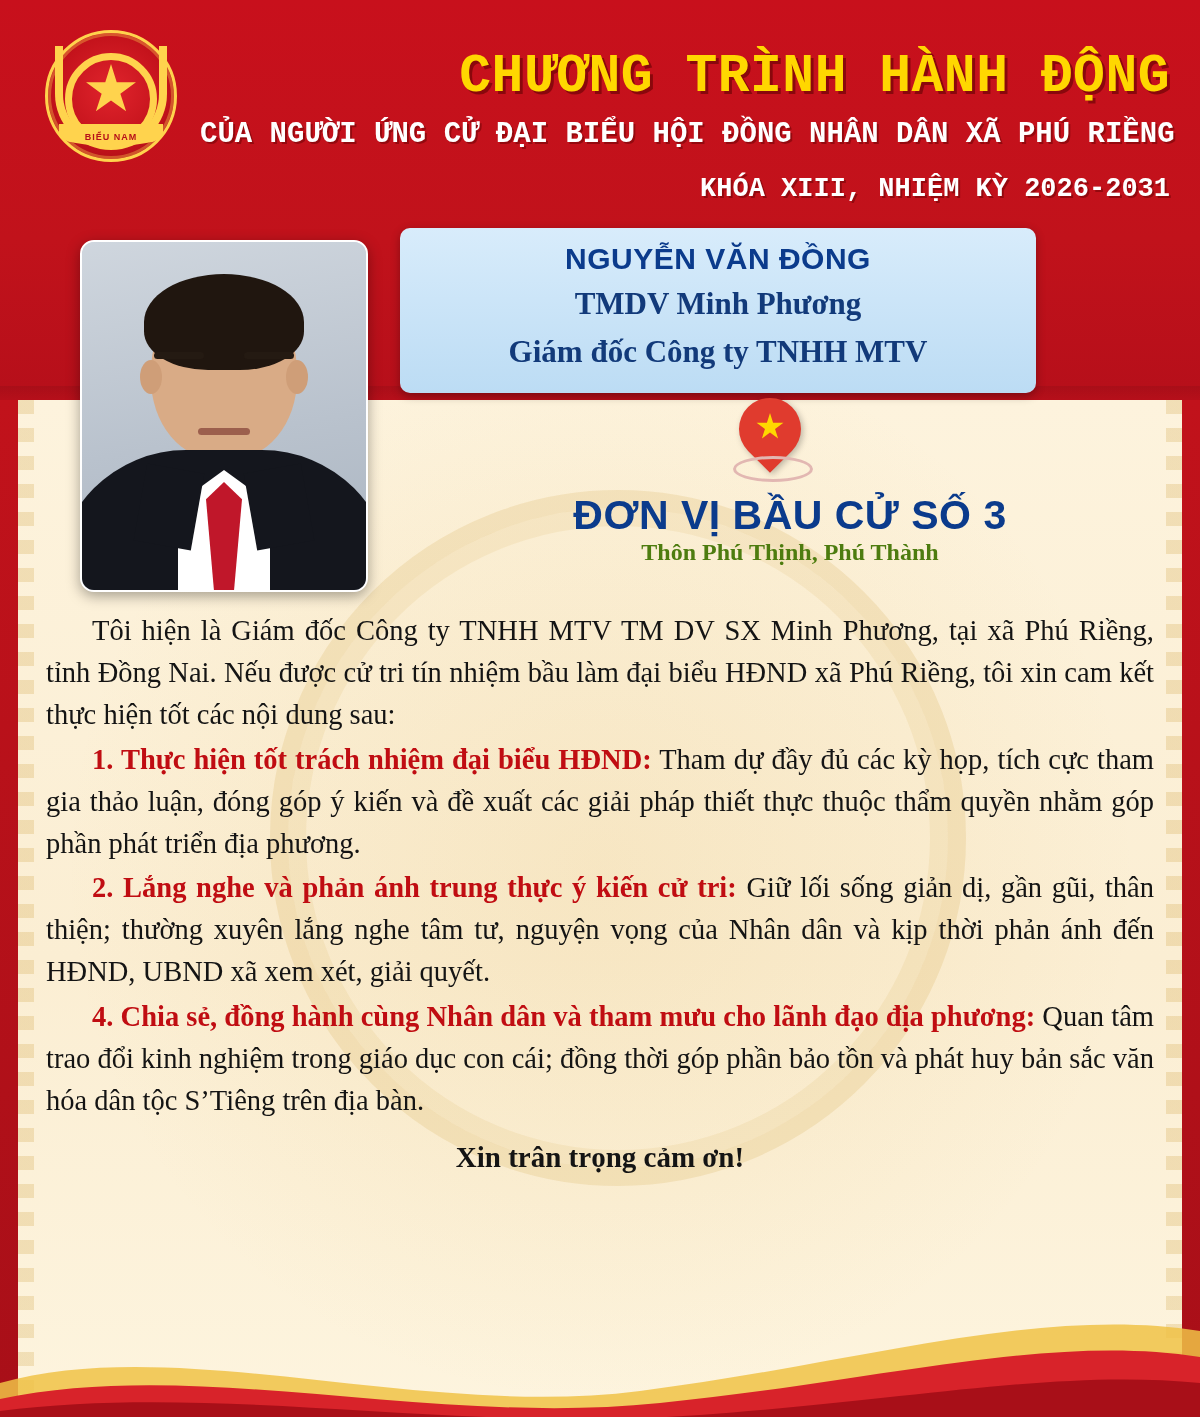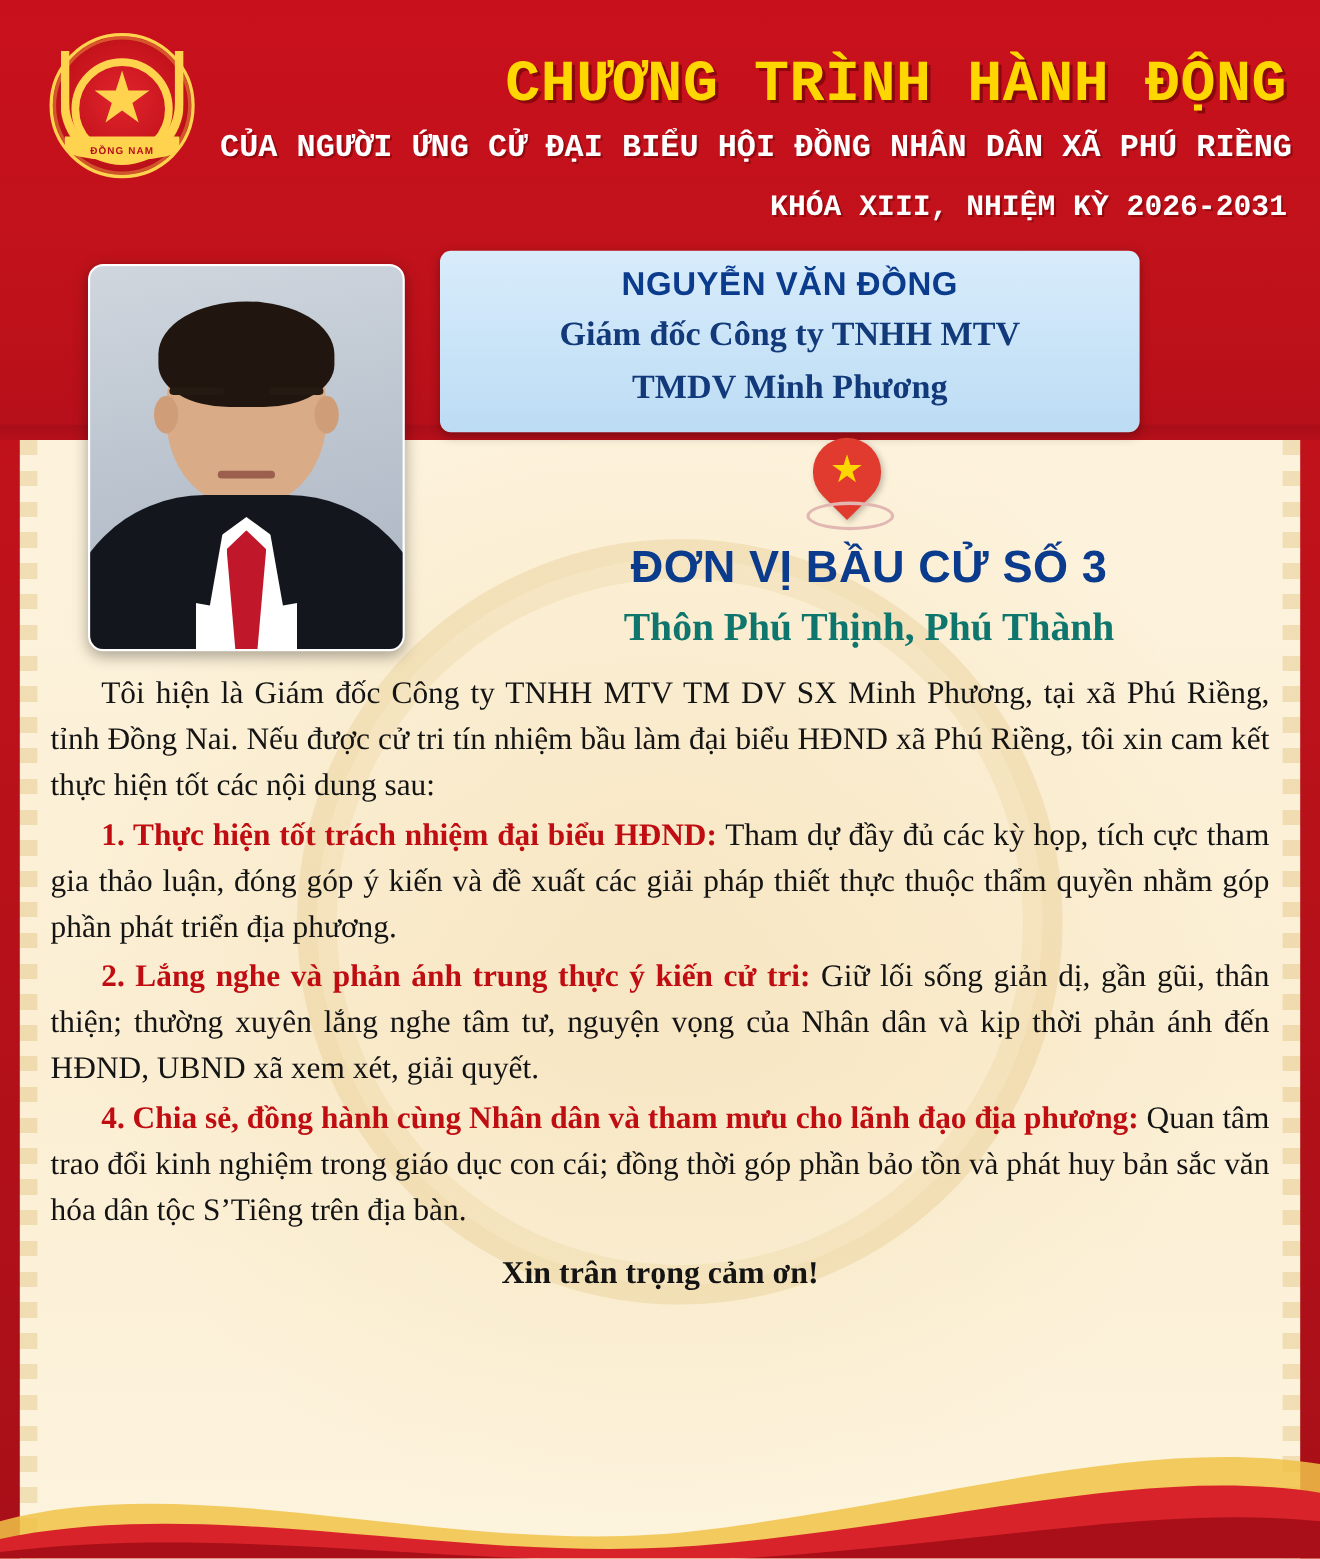--- a/index.html
+++ b/index.html
@@ -290,24 +290,23 @@
     text-align: center;
   }
   .constituency .unit {
     color: #0b3b8c;
     font-family: "Liberation Sans", sans-serif;
     font-size: 41px;
     font-weight: bold;
     letter-spacing: 0.5px;
   }
   .constituency .hamlet {
-    color: #0f766e;
-    font-size: 36px;
-    font-weight: bold;
-    margin-top: 10px;
+    color: #4d7c0f;
+    font-size: 24px;
+    font-weight: bold;
   }
 
   
   .body-area {
     position: absolute;
     left: 0; right: 0;
     top: 400px;
     bottom: 0;
     background:
       radial-gradient(circle at 50% 46%, rgba(214,166,62,0.12) 0%, rgba(214,166,62,0.05) 42%, rgba(253,243,221,0) 66%),
@@ -389,21 +388,21 @@
 
 <div class="poster">
 
   <div class="header">
 
     <div class="emblem">
       <div class="disc"></div>
       <div class="ears"></div>
       <div class="gear"></div>
       <div class="star"></div>
-      <div class="ribbon">ĐỒNG NAM</div>
+      <div class="ribbon">BIỂU NAM</div>
     </div>
 
     <div class="title-block">
       <div class="title-main">CHƯƠNG TRÌNH HÀNH ĐỘNG</div>
       <div class="title-sub">CỦA NGƯỜI ỨNG CỬ ĐẠI BIỂU HỘI ĐỒNG NHÂN DÂN XÃ PHÚ RIỀNG</div>
       <div class="title-term">KHÓA XIII, NHIỆM KỲ 2026-2031</div>
     </div>
   </div>
 
   <div class="body-area">
@@ -425,22 +424,22 @@
     <div class="mouth"></div>
     <div class="shoulders"></div>
     <div class="shirt"></div>
     <div class="tie"></div>
     <div class="collar-l"></div>
     <div class="collar-r"></div>
   </div>
 
   <div class="namecard">
     <div class="name">NGUYỄN VĂN ĐỒNG</div>
+    <div class="role">TMDV Minh Phương</div>
     <div class="role">Giám đốc Công ty TNHH MTV</div>
-    <div class="role">TMDV Minh Phương</div>
   </div>
 
   <div class="pin">
     <div class="drop"></div>
     <div class="drop-star"></div>
     <div class="shadow"></div>
   </div>
   <div class="constituency">
     <div class="unit">ĐƠN VỊ BẦU CỬ SỐ 3</div>
     <div class="hamlet">Thôn Phú Thịnh, Phú Thành</div>

